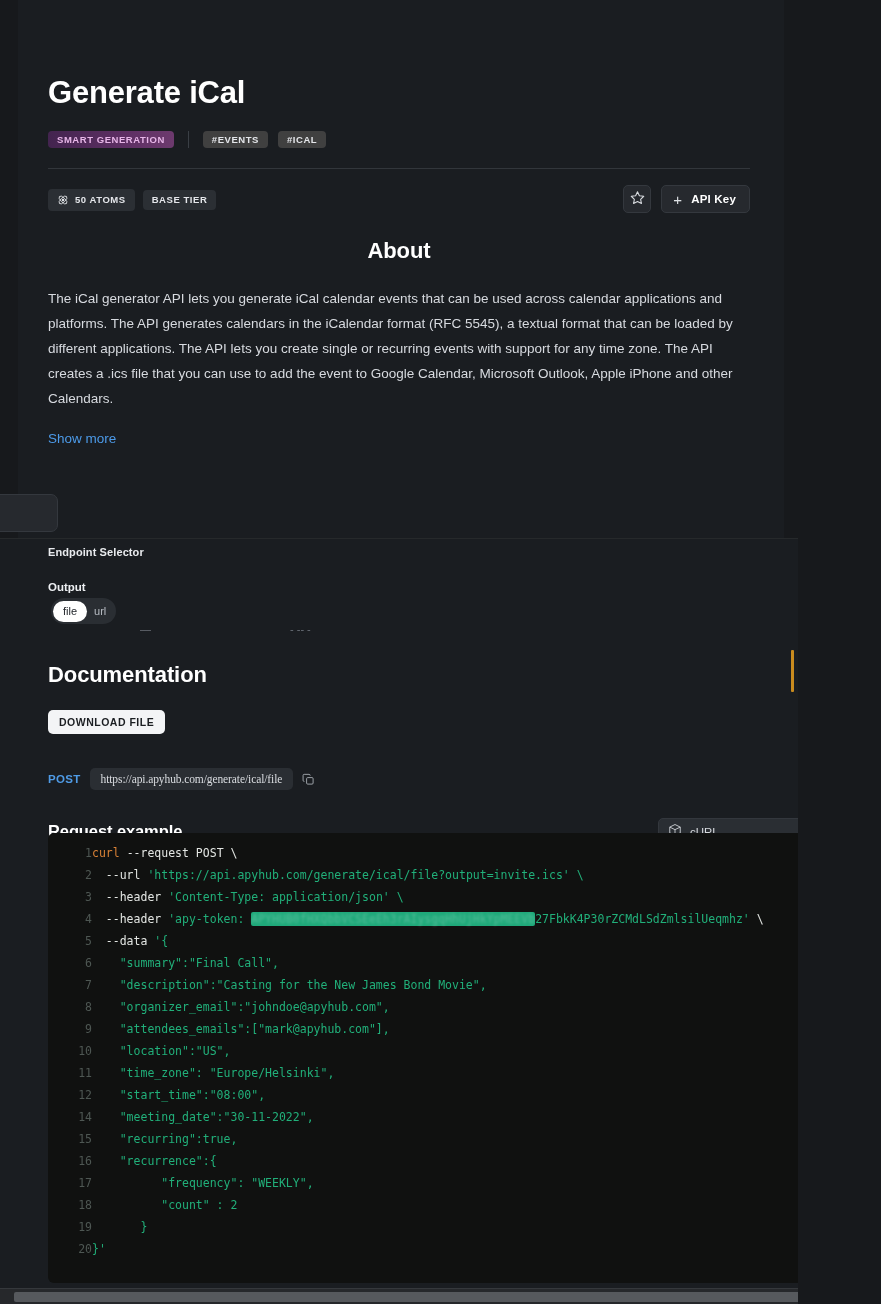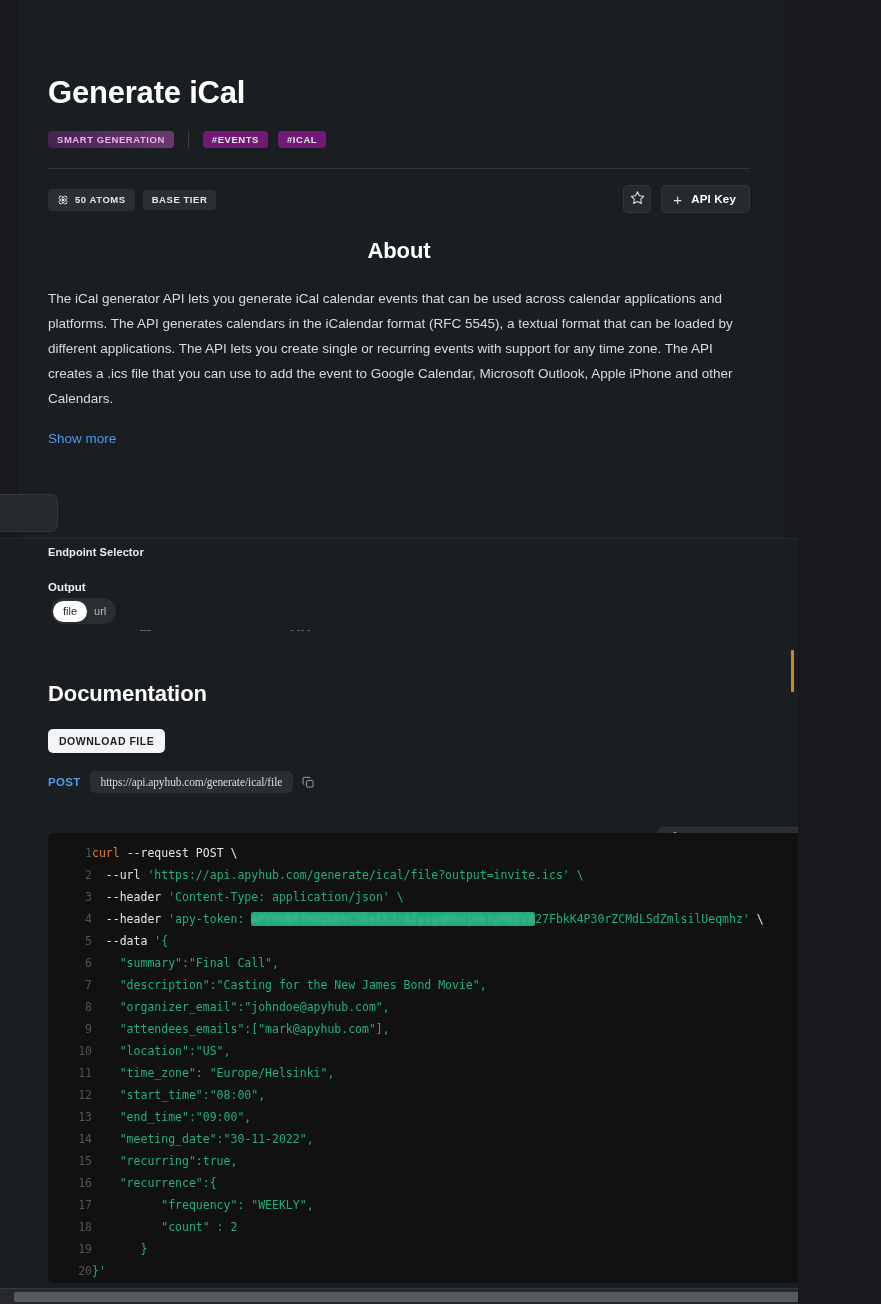--- a/index.html
+++ b/index.html
@@ -22,21 +22,21 @@
     font-size: 31px; font-weight: 700; color: #ffffff;
     letter-spacing: -0.2px; padding-top: 76px; line-height: 1.1;
   }
   .tagrow {
     display: flex; align-items: center; gap: 10px;
     margin-top: 20px; height: 19px;
   }
   .tag {
     font-size: 9.5px; font-weight: 700; letter-spacing: .55px;
     padding: 4px 9px 4px 9px; border-radius: 4px;
-    background: #701a75; color: #e4e6ea; line-height: 1;
+    background: #404040; color: #e4e6ea; line-height: 1;
   }
   .tag.smart {
     background: linear-gradient(90deg,#43244f 0%, #5d2f63 60%, #6d3a6e 100%);
     color: #e7b6e8;
   }
   .tag-sep {
     width: 1px; height: 17px; background: #3a3f45; margin: 0 4px;
   }
   .hr {
     height: 1px; background: #32363b; margin: 19px 0 0 0;
@@ -118,29 +118,29 @@
     background: #ffffff; color: #22262b; font-weight: 400;
     border-radius: 12px; padding: 5px 10px;
   }
   .clip-frag {
     position: absolute; color: #6a7078; font-size: 11px;
     overflow: hidden; height: 3px; line-height: 3px;
   }
 
   
   .doc { position: absolute; left: 48px; top: 662px; width: 800px; }
-  .doc .sec-h { font-size: 22px; margin-top: 19px; }
+  .doc .sec-h { font-size: 22px; }
   .dl-btn {
     display: inline-block; margin-top: 22px;
     background: #f3f4f6; color: #1b1e22;
     font-size: 10.5px; font-weight: 600; letter-spacing: .5px;
     padding: 6px 11px; border-radius: 5px; cursor: pointer;
   }
   .urlrow {
-    display: flex; align-items: center; gap: 9px; margin-top: 18px;
+    display: flex; align-items: center; gap: 9px; margin-top: 34px;
   }
   .method {
     font-size: 11.5px; font-weight: 700; color: #4f9be6; letter-spacing: .3px;
   }
   .urlbox {
     background: #2a2e33; border-radius: 5px; padding: 5px 11px;
     font-family: Liberation Serif, serif;
     font-size: 11.5px; color: #dadde1; letter-spacing: -0.1px;
   }
   .copy-url { cursor: pointer; display: flex; align-items: center; }
@@ -373,24 +373,20 @@
             </tr>
             <tr>
               <td class="ln">11</td>
               <td class="cd">    "time_zone": "Europe/Helsinki",</td>
             </tr>
             <tr>
               <td class="ln">12</td>
               <td class="cd">    "start_time":"08:00",</td>
             </tr>
             <tr>
-              <td class="ln">13</td>
-              <td class="cd">    "end_time":"09:00",</td>
-            </tr>
-            <tr>
               <td class="ln">14</td>
               <td class="cd">    "meeting_date":"30-11-2022",</td>
             </tr>
             <tr>
               <td class="ln">15</td>
               <td class="cd">    "recurring":true,</td>
             </tr>
             <tr>
               <td class="ln">16</td>
               <td class="cd">    "recurrence":{</td>

